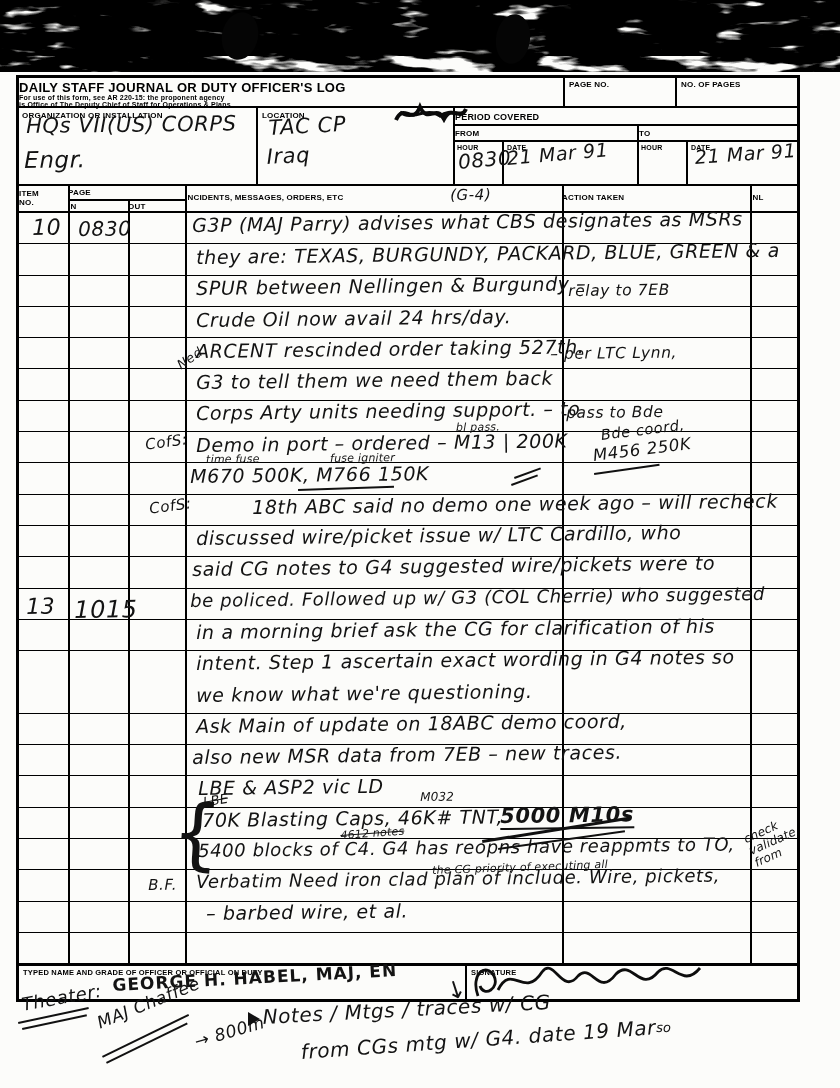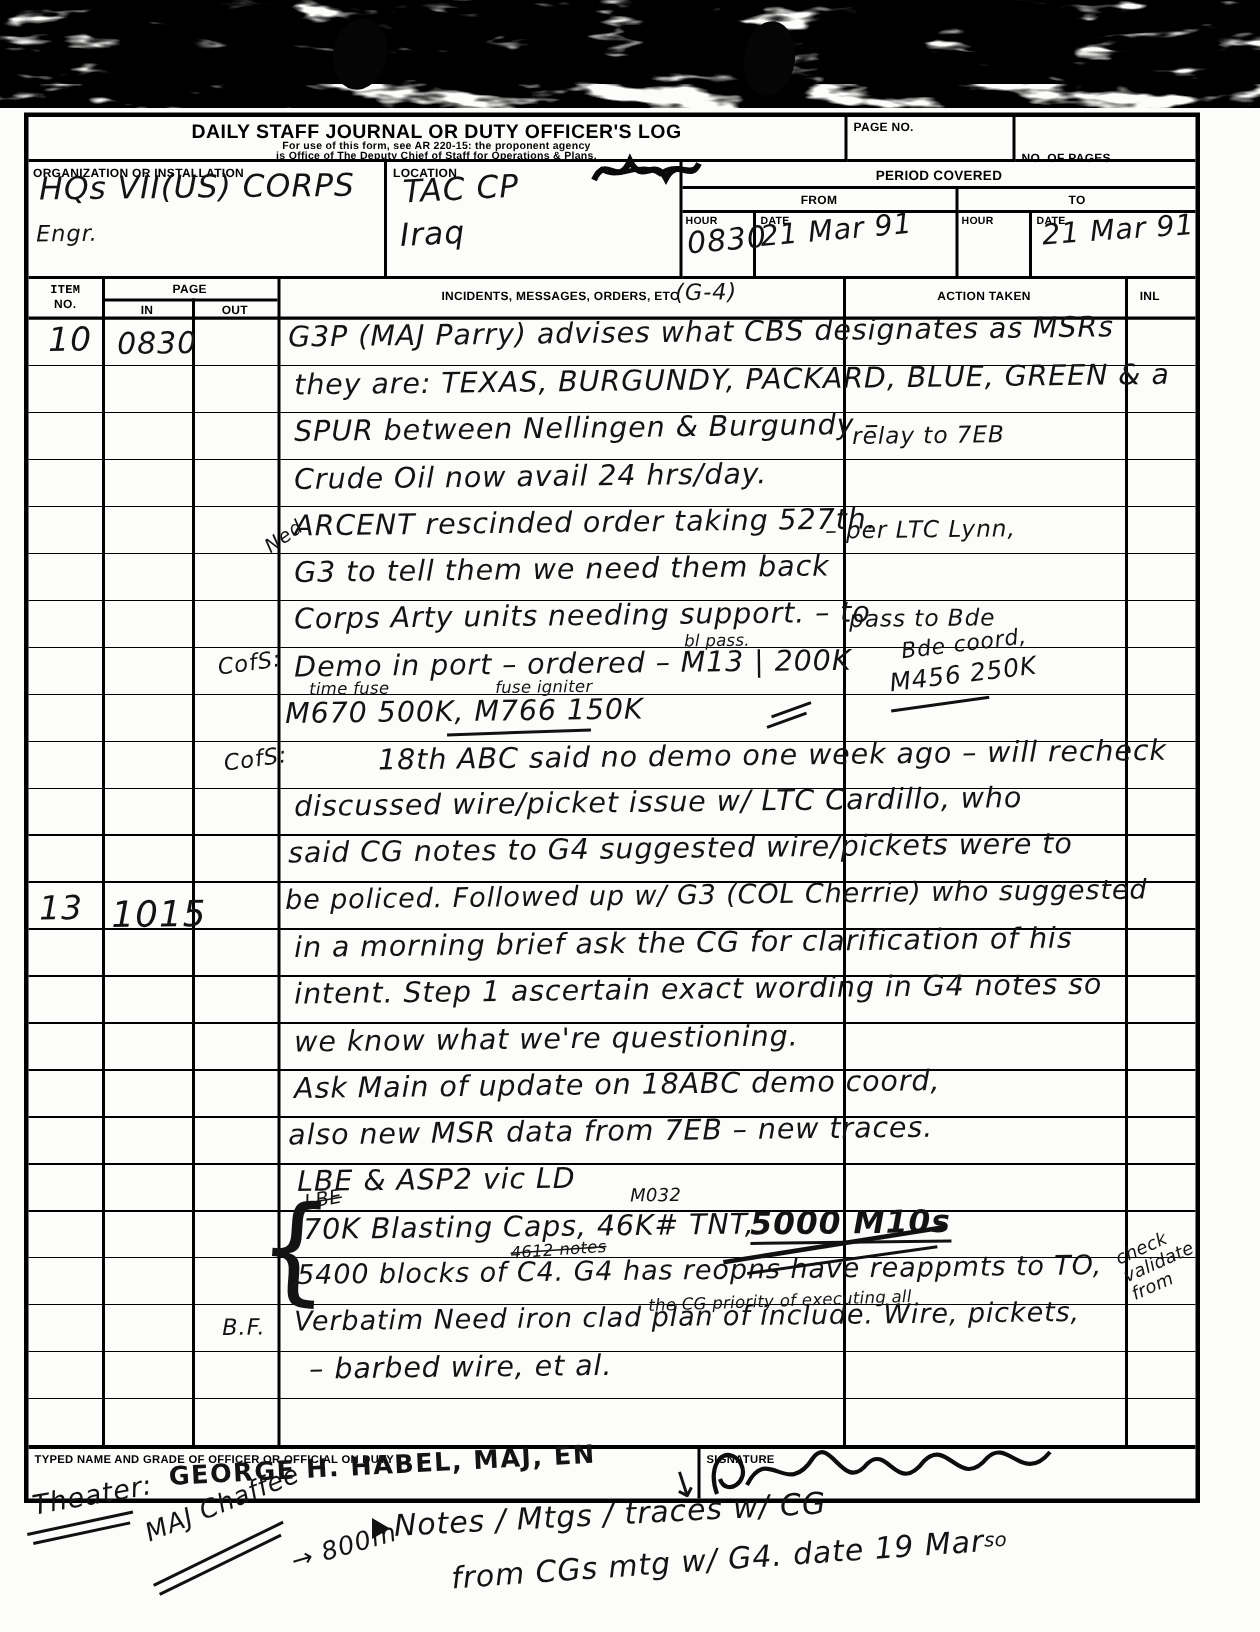--- a/index.html
+++ b/index.html
@@ -6,21 +6,21 @@
   .page{position:relative;width:840px;height:1088px;background:#fcfcfa;overflow:hidden;
         font-family:"Liberation Sans",sans-serif;color:#000;}
   
   .noise{position:absolute;left:0;top:0;z-index:5;}
   .hole{position:absolute;background:#050505;border-radius:50%;z-index:6;}
   
   .form{position:absolute;left:16px;top:75px;width:784px;height:927px;
         border:3px solid #000;box-sizing:border-box;z-index:2;}
   .cell{position:absolute;box-sizing:border-box;}
   .lbl{position:absolute;font-size:8px;font-weight:bold;letter-spacing:.2px;white-space:nowrap;}
-  .lbl-c{text-align:center;}
+  .lbl-c{text-align:left;}
   .vline{position:absolute;background:#000;width:2px;}
   .hline{position:absolute;background:#000;height:2px;}
   .rows{position:absolute;left:0;top:135px;width:778px;height:751px;
         background:repeating-linear-gradient(180deg,transparent 0px,transparent 30.3px,#000 30.3px,#000 31.3px);}
   
   .ink{position:absolute;left:0;top:0;width:840px;height:1088px;z-index:8;pointer-events:none;}
   .hw{position:absolute;font-family:"DejaVu Sans",sans-serif;font-style:italic;color:#131313;
       font-size:19px;letter-spacing:.6px;white-space:nowrap;transform:rotate(-.7deg);transform-origin:left top;}
   .hw-big{font-size:22px;}
   .hw-act{font-size:15.5px;}
@@ -60,21 +60,21 @@
 
     <div class="cell" style="left:0;top:0;width:546px;height:30px;border-right:2px solid #000;border-bottom:2px solid #000;">
       <div class="lbl lbl-c" style="left:0;right:0;top:2px;font-size:13px;letter-spacing:.3px;">DAILY STAFF JOURNAL OR DUTY OFFICER'S LOG</div>
       <div class="lbl lbl-c" style="left:0;right:0;top:16px;font-size:7px;">For use of this form, see AR 220-15: the proponent agency</div>
       <div class="lbl lbl-c" style="left:0;right:0;top:23px;font-size:7px;">is Office of The Deputy Chief of Staff for Operations &amp; Plans.</div>
     </div>
     <div class="cell" style="left:546px;top:0;width:112px;height:30px;border-right:2px solid #000;border-bottom:2px solid #000;">
       <div class="lbl" style="left:4px;top:2px;">PAGE NO.</div>
     </div>
     <div class="cell" style="left:658px;top:0;width:120px;height:30px;border-bottom:2px solid #000;">
-      <div class="lbl" style="left:4px;top:2px;margin-top:21px;">NO. OF PAGES</div>
+      <div class="lbl" style="left:4px;top:2px;">NO. OF PAGES</div>
     </div>
 
     <div class="cell" style="left:0;top:30px;width:239px;height:78px;border-right:2px solid #000;border-bottom:2px solid #000;">
       <div class="lbl" style="left:3px;top:3px;">ORGANIZATION OR INSTALLATION</div>
     </div>
     <div class="cell" style="left:239px;top:30px;width:197px;height:78px;border-right:2px solid #000;border-bottom:2px solid #000;">
       <div class="lbl" style="left:4px;top:3px;">LOCATION</div>
     </div>
     <div class="cell" style="left:436px;top:30px;width:342px;height:78px;border-bottom:2px solid #000;">
       <div class="cell" style="left:0;top:0;width:342px;height:18px;border-bottom:2px solid #000;">
@@ -93,21 +93,21 @@
         <div class="lbl" style="left:3px;top:2px;font-size:7px;">DATE</div>
       </div>
       <div class="cell" style="left:184px;top:34px;width:49px;height:44px;border-right:2px solid #000;">
         <div class="lbl" style="left:2px;top:2px;font-size:7px;">HOUR</div>
       </div>
       <div class="cell" style="left:233px;top:34px;width:109px;height:44px;">
         <div class="lbl" style="left:3px;top:2px;font-size:7px;">DATE</div>
       </div>
     </div>
 
-    <div class="lbl lbl-c" style="left:0;width:49px;top:111px;font-family:Liberation Mono, monospace;">ITEM</div>
+    <div class="lbl lbl-c" style="left:0;width:49px;top:111px;">ITEM</div>
     <div class="lbl lbl-c" style="left:0;width:49px;top:120px;">NO.</div>
     <div class="lbl lbl-c" style="left:49px;width:117px;top:110px;">PAGE</div>
     <div class="lbl lbl-c" style="left:49px;width:60px;top:124px;">IN</div>
     <div class="lbl lbl-c" style="left:109px;width:57px;top:124px;">OUT</div>
     <div class="lbl lbl-c" style="left:166px;width:377px;top:115px;">INCIDENTS, MESSAGES, ORDERS, ETC</div>
     <div class="lbl lbl-c" style="left:543px;width:188px;top:115px;">ACTION TAKEN</div>
     <div class="lbl lbl-c" style="left:731px;width:33px;top:115px;">INL</div>
 
     <div class="hline" style="left:49px;top:121px;width:117px;height:1.5px;"></div>
     <div class="hline" style="left:0;top:133px;width:778px;"></div>
@@ -120,21 +120,21 @@
 
     <div class="hline" style="left:0;top:886px;width:778px;"></div>
     <div class="vline" style="left:446px;top:886px;height:35px;"></div>
     <div class="lbl" style="left:4px;top:890px;font-size:7.5px;">TYPED NAME AND GRADE OF OFFICER OR OFFICIAL ON DUTY</div>
     <div class="lbl" style="left:452px;top:890px;font-size:7.5px;">SIGNATURE</div>
   </div>
 
   <div class="ink">
 
     <span class="hw" style="left:26px;top:114px;font-size:21px;">HQs VII(US) CORPS</span>
-    <span class="hw" style="left:24px;top:147px;font-size:15px;">Engr.</span>
+    <span class="hw" style="left:24px;top:147px;font-size:23px;">Engr.</span>
     <span class="hw" style="left:268px;top:116px;font-size:21px;transform:rotate(-3deg);">TAC CP</span>
     <span class="hw" style="left:266px;top:145px;font-size:21px;transform:rotate(-3deg);">Iraq</span>
     <svg style="position:absolute;left:392px;top:100px;" width="78" height="28">
       <path d="M4,20 C12,2 20,26 28,7 C36,24 44,4 52,19 C60,4 68,22 74,9" stroke="#0a0a0a" stroke-width="4" fill="none"></path>
       <path d="M8,12 C20,22 34,6 48,16 C58,8 66,16 72,12" stroke="#0a0a0a" stroke-width="3" fill="none"></path>
     </svg>
     <span class="hw" style="left:457px;top:150px;font-size:20px;transform:rotate(-5deg);">0830</span>
     <span class="hw" style="left:506px;top:147px;font-size:19px;transform:rotate(-5deg);">21 Mar 91</span>
     <span class="hw" style="left:694px;top:146px;font-size:19px;transform:rotate(-4deg);">21 Mar 91</span>
     <span class="hw hw-act" style="left:450px;top:186px;font-size:15px;">(G-4)</span>

